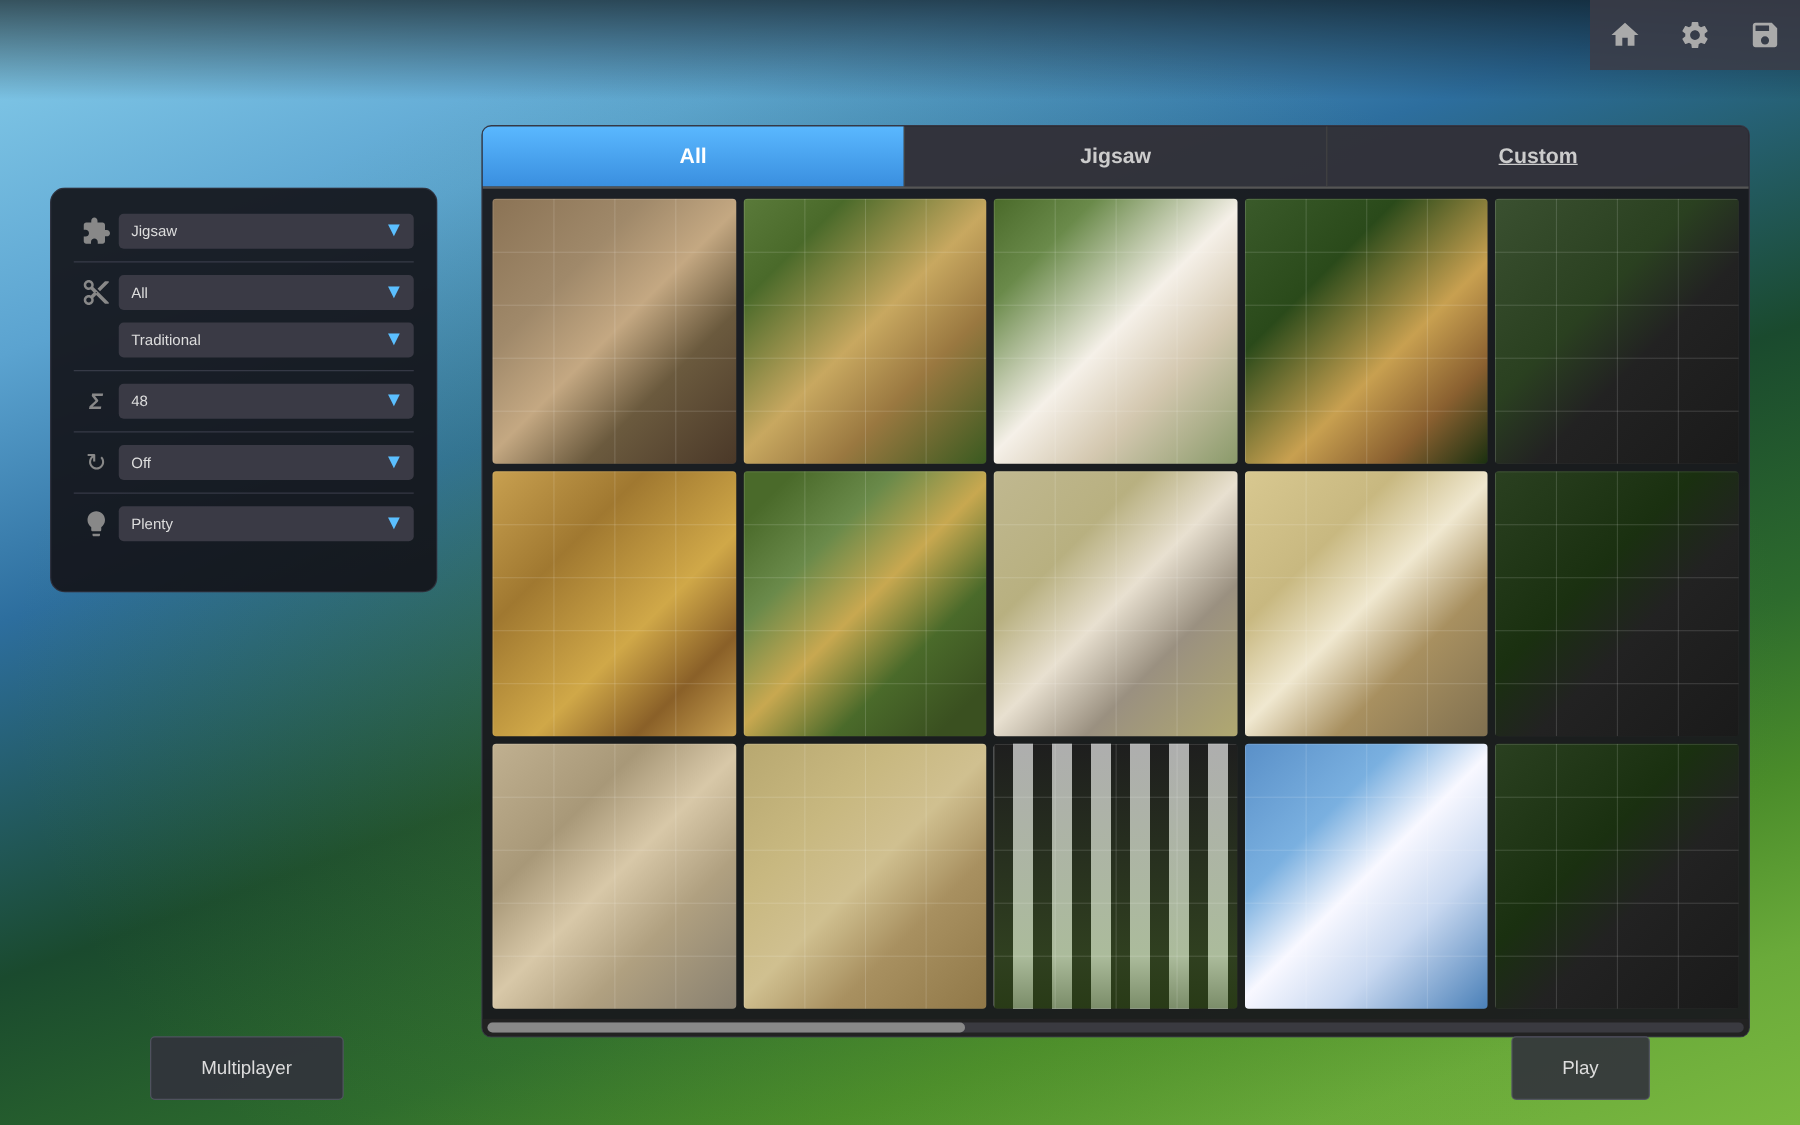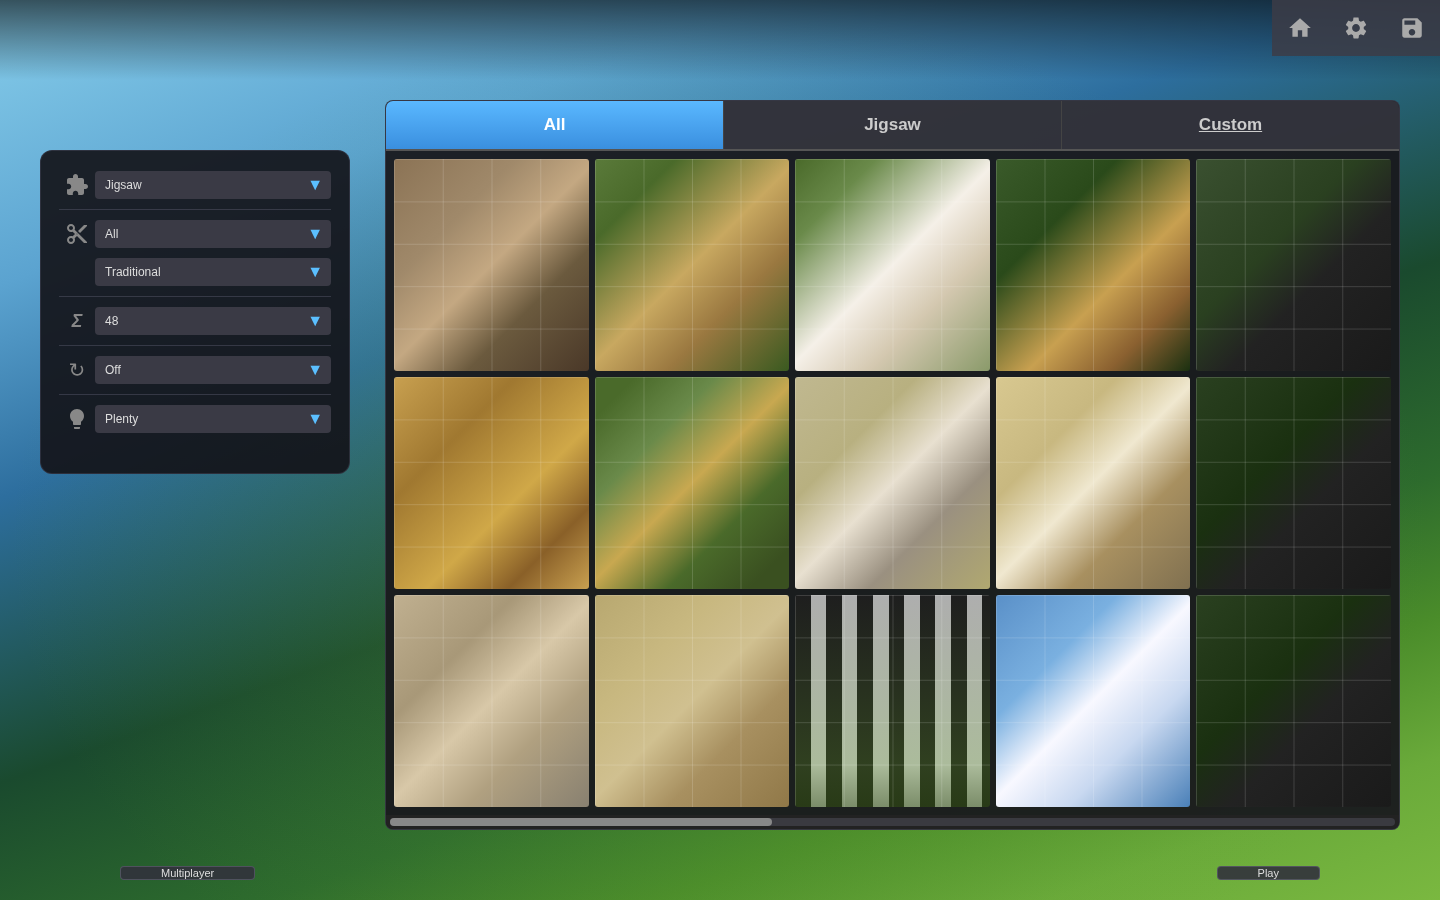--- a/index.html
+++ b/index.html
@@ -121,22 +121,22 @@
       display: flex;
       justify-content: space-between;
       padding: 0 120px;
       z-index: 10;
     }
     .bottom-btn {
       background: rgba(50,50,60,0.9);
       border: 1px solid rgba(100,100,120,0.6);
       border-radius: 4px;
       color: #ddd;
-      font-size: 11px;
-      padding: 0 40px;
+      font-size: 15px;
+      padding: 16px 40px;
       cursor: pointer;
     }
 
     
     .main-panel {
       position: absolute;
       left: 385px;
       top: 100px;
       right: 40px;
       bottom: 70px;

